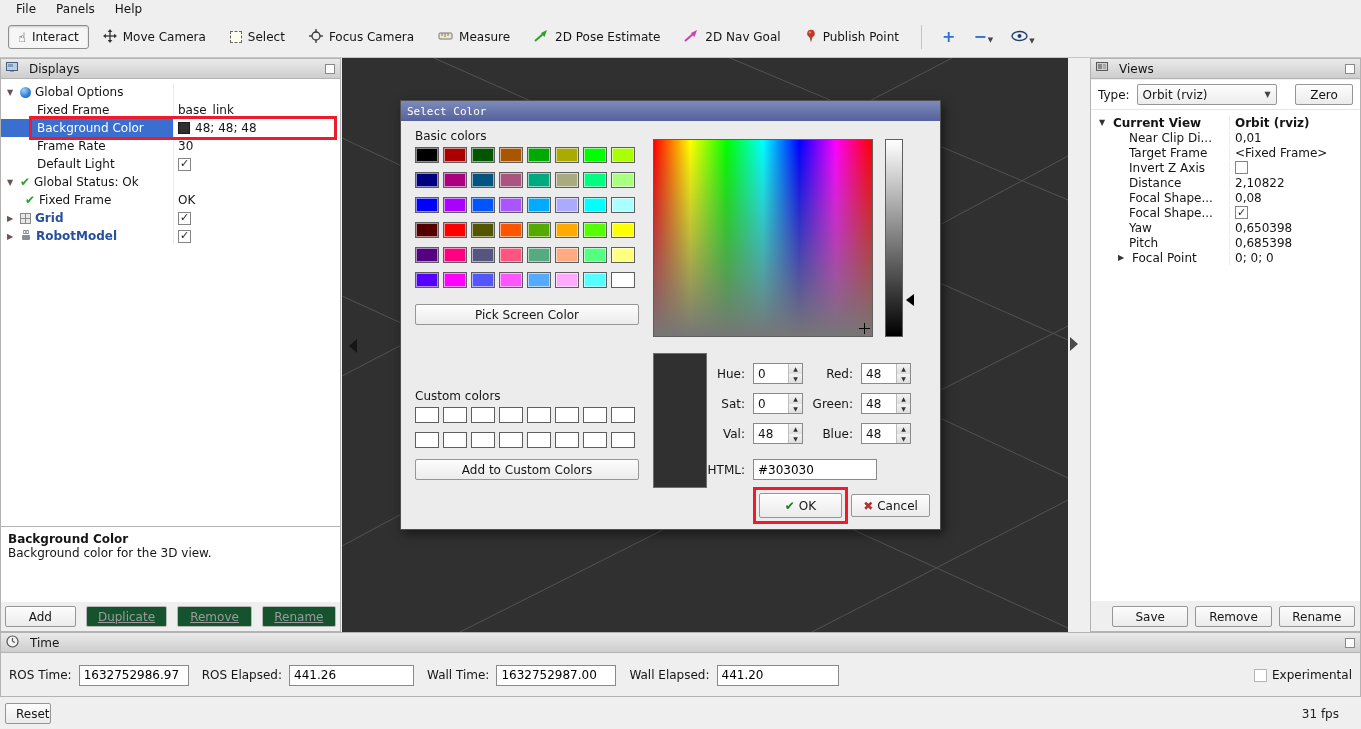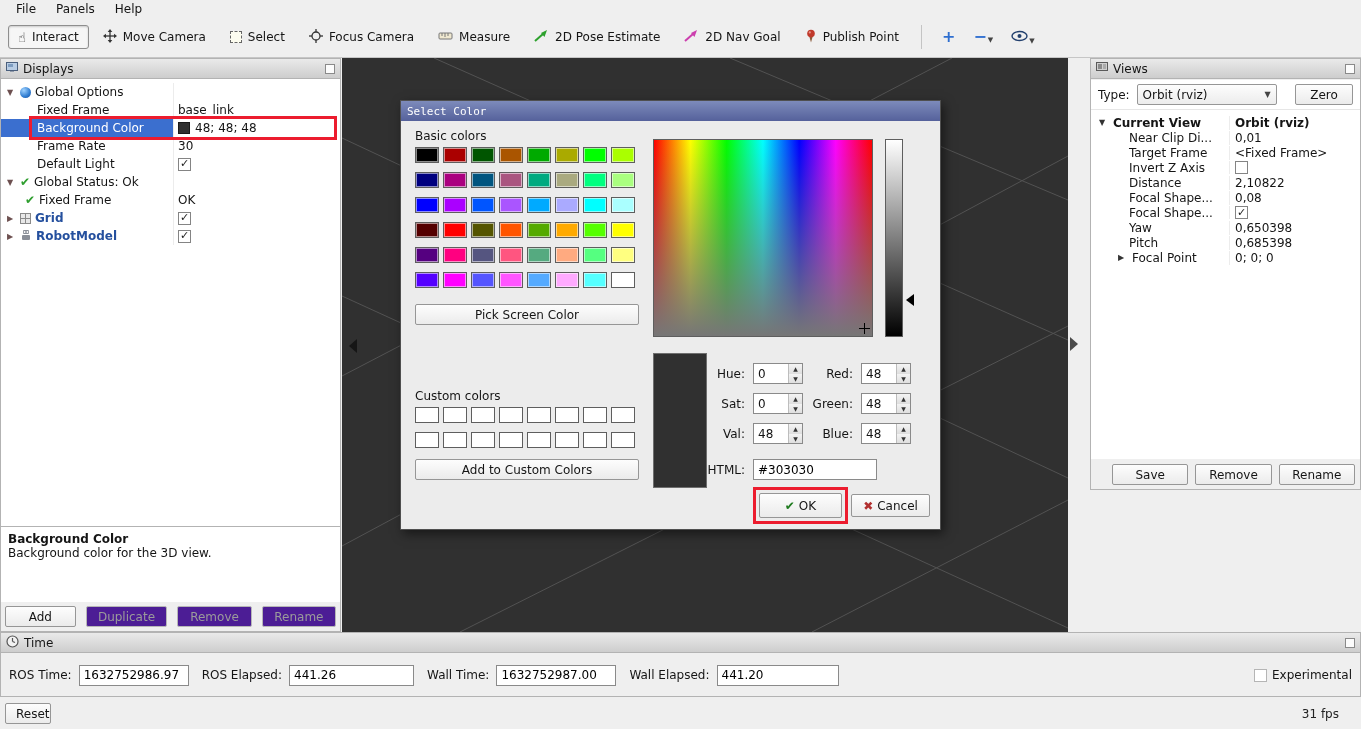--- a/index.html
+++ b/index.html
@@ -17,21 +17,21 @@
   .tool.active { background:#f6f6f6; border:1px solid #8e8e8e; box-shadow:inset 0 1px 2px rgba(0,0,0,.18); }
   .tool .glyph { font-size:13px; line-height:13px; color:#333; }
   .sep { width:1px; height:24px; background:#c4c4c4; margin:0 14px 0 8px; }
   .tool-sm { display:flex; align-items:flex-end; gap:1px; padding:3px 6px; margin-right:6px; }
   .plusminus { font-size:16px; font-weight:bold; color:#2f6fd0; line-height:14px; }
   .dd { font-size:7px; color:#444; line-height:8px; }
   .selbox { width:12px; height:12px; border:1px dashed #666; background:#fdfdf0; }
 
   
   .panel { position:absolute; border:1px solid #b3b3b3; background:#efefef; }
-  .phead { height:20px; display:flex; align-items:center; gap:5px; padding:0 5px; background:linear-gradient(#eaeaea,#cdcdcd); border-bottom:1px solid #b3b3b3; }
+  .phead { height:20px; display:flex; align-items:center; gap:11px; padding:0 5px; background:linear-gradient(#eaeaea,#cdcdcd); border-bottom:1px solid #b3b3b3; }
   .floatbox { width:10px; height:10px; background:#fcfcfc; border:1px solid #8a8a8a; margin-left:auto; }
 
   
   #displays { left:0; top:58px; width:341px; height:574px; }
   .d-tree { position:absolute; left:0; top:20px; right:0; height:447px; background:#fff; padding-top:4px; }
   .trow { display:flex; height:18px; align-items:center; }
   .tname { width:172px; height:18px; display:flex; align-items:center; gap:4px; overflow:hidden; white-space:nowrap; }
   .tval { flex:1; height:18px; display:flex; align-items:center; gap:5px; padding-left:4px; border-left:1px solid #ececec; overflow:hidden; white-space:nowrap; }
   .lvl0 { padding-left:6px; } .lvl1 { padding-left:36px; } .lvl1i { padding-left:24px; }
   .tname.selected { background:#3b6fcf; color:#fff; }
@@ -43,21 +43,21 @@
                 linear-gradient(#8a8a8a,#8a8a8a) 0 50%/100% 1px no-repeat, #e8e8e8; }
   .dispname { font-weight:bold; color:#25509e; }
   .cb { width:13px; height:13px; border:1px solid #848484; background:#fff; display:inline-flex; align-items:center; justify-content:center; font-size:11px; font-weight:bold; color:#1c1c1c; flex:none; }
   .cb.checked::after { content:"✓"; margin-top:-1px; }
   .mini-swatch { width:12px; height:12px; border:1px solid #1a1a1a; flex:none; }
   .annot-row { position:absolute; left:28px; top:57px; width:308px; height:24px; border:3px solid #ec1c2e; z-index:6; pointer-events:none; }
   .d-desc { position:absolute; left:0; top:467px; right:0; height:76px; background:#fff; border-top:1px solid #b3b3b3; padding:5px 7px; }
   .d-desc .t { font-weight:bold; }
   .d-buttons { position:absolute; left:4px; right:4px; bottom:4px; display:flex; gap:10px; }
   .btn { font-family:"DejaVu Sans",sans-serif; font-size:12px; background:linear-gradient(#fdfdfd,#ebebeb); border:1px solid #969696; border-radius:2px; height:21px; padding:0 10px; color:#151515; }
-  .btn.disabled { color:#9b9b9b; border-color:#b7b7b7; background:#4c1d95; }
+  .btn.disabled { color:#9b9b9b; border-color:#b7b7b7; background:#14532d;text-decoration:underline; }
   .d-buttons .btn:nth-child(1){width:74px;} .d-buttons .btn:nth-child(2){width:86px;}
   .d-buttons .btn:nth-child(3){width:78px;} .d-buttons .btn:nth-child(4){width:78px;}
 
   
   #view3d { position:absolute; left:342px; top:58px; width:726px; height:574px; background:#303030; }
   #view3d svg.gridlines { position:absolute; left:0; top:0; }
   .collapse-l { position:absolute; left:7px; top:281px; width:0; height:0; border-top:7px solid transparent; border-bottom:7px solid transparent; border-right:8px solid #161616; }
   .collapse-r { position:absolute; left:1070px; top:337px; width:0; height:0; border-top:7px solid transparent; border-bottom:7px solid transparent; border-left:8px solid #4a4a4a; }
 
   
@@ -88,21 +88,21 @@
   .spinbox .arrs span { flex:1; font-size:6px; line-height:9px; text-align:center; color:#333; background:linear-gradient(#f4f4f4,#dedede); }
   .htmlrow { position:absolute; left:298px; top:358px; display:flex; align-items:center; height:21px; }
   .htmlrow input { width:124px; height:21px; border:1px solid #8a8a8a; background:#fff; font:12px "DejaVu Sans",sans-serif; padding:0 4px; }
   .ok-annot { position:absolute; left:352px; top:386px; width:95px; height:37px; border:3px solid #ec1c2e; z-index:6; pointer-events:none; }
   .okbtn { position:absolute; left:358px; top:392px; width:83px; height:25px; display:flex; align-items:center; justify-content:center; gap:4px; }
   .cancelbtn { position:absolute; left:450px; top:393px; width:79px; height:23px; display:flex; align-items:center; justify-content:center; gap:4px; }
   .ok-ic { color:#1e7a1e; font-size:12px; }
   .cancel-ic { color:#b23030; font-size:12px; }
 
   
-  #views { left:1090px; top:58px; width:271px; height:432px; }
+  #views { left:1090px; top:58px; width:271px; height:574px; }
   .v-type { position:absolute; left:0; top:21px; right:0; height:30px; background:#fff; display:flex; align-items:center; padding:8px 7px; gap:7px; border-bottom:1px solid #e6e6e6; }
   .combo { width:140px; height:21px; border:1px solid #969696; border-radius:2px; background:linear-gradient(#fdfdfd,#ececec); display:flex; align-items:center; padding:0 5px; }
   .combo .dd { margin-left:auto; font-size:8px; }
   .zero { width:58px; margin-left:auto; }
   .v-tree { position:absolute; left:0; top:51px; right:0; bottom:30px; background:#fff; padding-top:5px; }
   .vrow { display:flex; height:15px; align-items:center; }
   .vname { width:138px; display:flex; align-items:center; gap:4px; padding-left:38px; overflow:hidden; white-space:nowrap; }
   .vname.root { padding-left:8px; } .vname.sub { padding-left:27px; }
   .vval { flex:1; display:flex; align-items:center; padding-left:5px; border-left:1px solid #ececec; overflow:hidden; white-space:nowrap; }
   .vrow.bold .vname, .vrow.bold .vval { font-weight:bold; }

